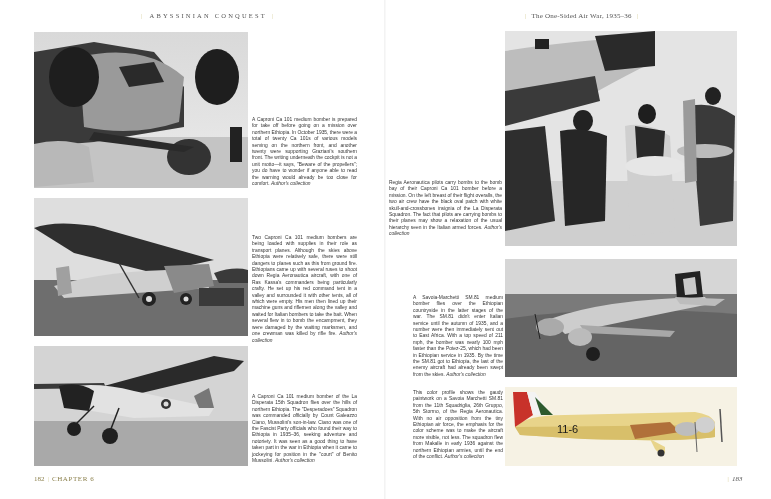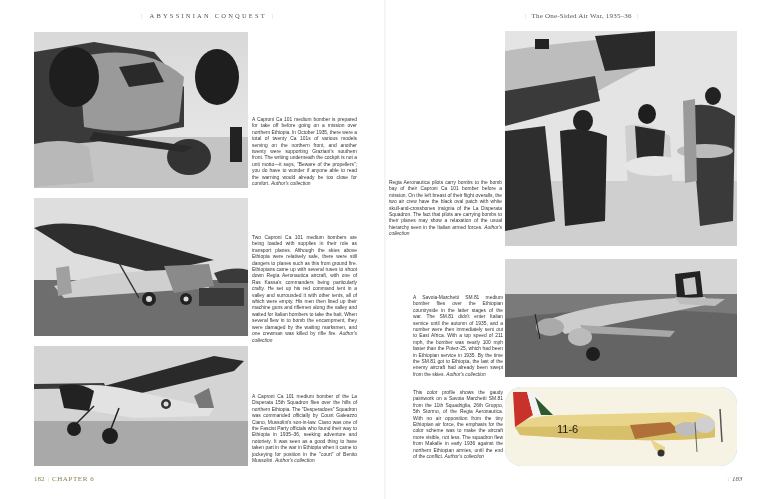--- a/index.html
+++ b/index.html
@@ -157,21 +157,21 @@
       <ellipse cx="75" cy="78" rx="12" ry="9" fill="#bbb"></ellipse>
       <line x1="30" y1="55" x2="35" y2="80" stroke="#222" stroke-width="1"></line>
       <circle cx="88" cy="95" r="7" fill="#1e1e1e"></circle>
     </svg>
   </div>
   <div class="caption" style="left:28px;top:295px;width:90px;">
     <span>A Savoia-Marchetti SM.81 medium bomber flies over the Ethiopian countryside in the latter stages of the war. The SM.81 didn't enter Italian service until the autumn of 1935, and a number were then immediately sent out to East Africa. With a top speed of 211 mph, the bomber was nearly 100 mph faster than the Potez-25, which had been in Ethiopian service in 1935. By the time the SM.81 got to Ethiopia, the last of the enemy aircraft had already been swept from the skies.</span>
     <span class="credit">Author's collection</span>
   </div>
 
-  <div class="photo" style="left:120px;top:387px;width:232px;height:79px;background:#7dd3fc;border-radius:17px;">
+  <div class="photo" style="left:120px;top:387px;width:232px;height:79px;background:#7dd3fc;">
     <svg viewBox="0 0 232 79" preserveAspectRatio="none">
       <rect width="232" height="79" fill="#f6f2e4"></rect>
       <path d="M10 40 Q20 28 60 28 L190 25 Q205 27 210 35 L210 50 Q180 55 80 52 L15 48 Z" fill="#e8d48a"></path>
       <path d="M10 40 L210 38 L210 50 Q180 55 80 52 L15 48 Z" fill="#d8bf6a"></path>
       <path d="M8 5 L22 5 L28 28 L10 40 Z" fill="#c8322a"></path>
       <path d="M22 5 L30 5 L46 28 L28 28 Z" fill="#f3f3f3"></path>
       <path d="M30 10 L48 28 L36 28 Z" fill="#2d5a2d"></path>
       <path d="M125 38 L165 35 L175 45 L130 52 Z" fill="#b0703a"></path>
       <ellipse cx="182" cy="42" rx="12" ry="7" fill="#bdbdbd"></ellipse>
       <ellipse cx="200" cy="38" rx="10" ry="8" fill="#d0d0d0"></ellipse>

